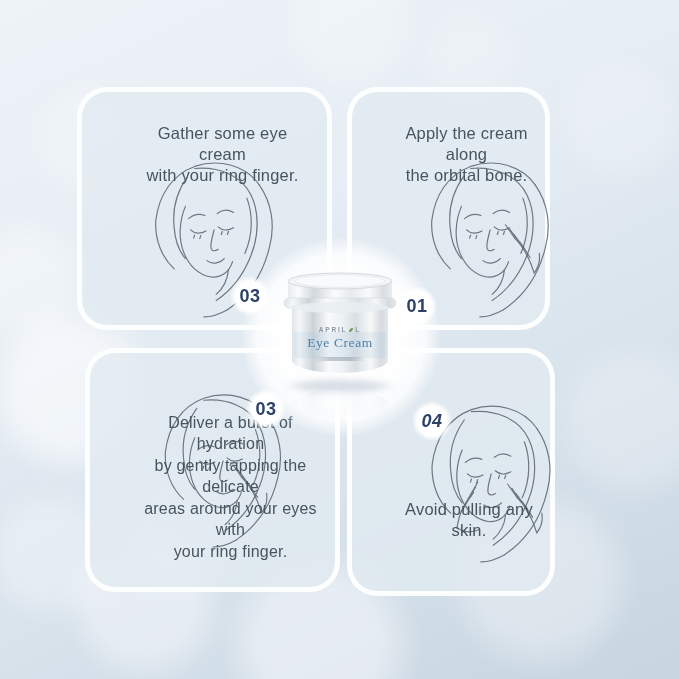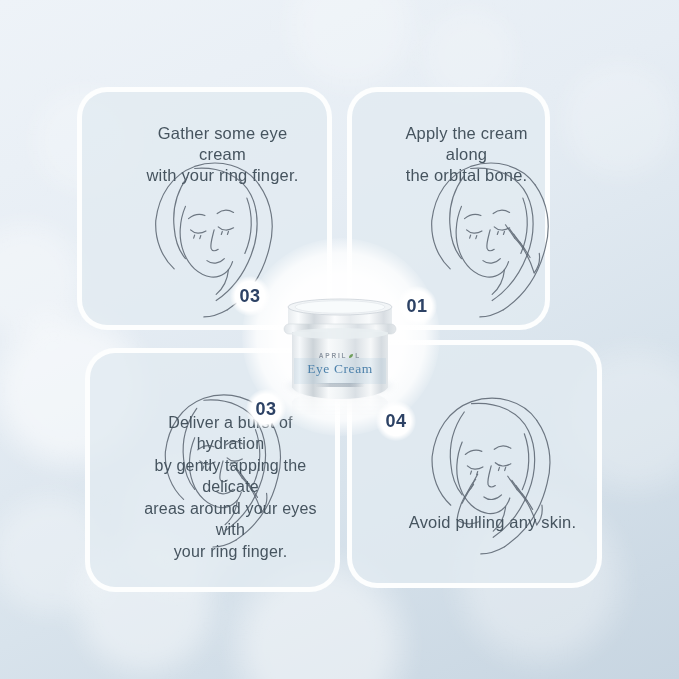--- a/index.html
+++ b/index.html
@@ -26,21 +26,21 @@
   }
   .card{
     position:absolute;box-sizing:border-box;
     background:rgba(226,234,241,.78);
     border:5px solid rgba(255,255,255,.92);
     border-radius:30px;
   }
   #card-1{left:77px;top:87px;width:255px;height:243px;}
   #card-2{left:347px;top:87px;width:203px;height:243px;}
   #card-3{left:85px;top:348px;width:255px;height:244px;}
-  #card-4{left:347px;top:340px;width:255px;height:248px;}
+  #card-4{left:347px;top:348px;width:208px;height:248px;}
   .step-text{
     position:absolute;left:0;right:0;margin:16px;
     text-align:center;white-space:pre-line;
     color:#46545f;font-size:16.5px;line-height:21px;
     font-weight:500;letter-spacing:.2px;padding-left:36px;
   }
   #card-1 .step-text,#card-2 .step-text{top:15px;}
   #card-3 .step-text{bottom:9px;font-size:16px;line-height:21.5px;}
   #card-4 .step-text{bottom:34px;}
   .face{position:absolute;}
@@ -50,31 +50,31 @@
   #card-4 .face{left:48px;top:38px;}
   .badge{
     position:absolute;width:40px;height:40px;border-radius:50%;
     background:radial-gradient(circle, #ffffff 0 52%, rgba(255,255,255,0) 72%);
     display:flex;align-items:center;justify-content:center;
     color:#2d4265;font-size:18px;font-weight:700;letter-spacing:.5px;
   }
   #badge-1{left:230px;top:276px;}
   #badge-2{left:397px;top:286px;}
   #badge-3{left:246px;top:389px;}
-  #badge-4{left:376px;top:401px;}
+  #badge-4{left:412px;top:401px;font-style:italic;}
   .glow{
     position:absolute;left:242px;top:238px;width:198px;height:198px;border-radius:50%;
     background:radial-gradient(circle, rgba(255,255,255,.97) 0 45%, rgba(255,255,255,.8) 60%, rgba(255,255,255,0) 72%);
   }
   .jar-shadow{
     position:absolute;left:286px;top:379px;width:108px;height:14px;border-radius:50%;
     background:radial-gradient(ellipse, rgba(150,170,188,.38) 0 50%, rgba(150,170,188,0) 75%);
     filter:blur(3px);
   }
-  .jar{position:absolute;left:279px;top:298px;width:122px;height:104px;}
+  .jar{position:absolute;left:279px;top:272px;width:122px;height:104px;}
   .jar svg{display:block;}
   .jar-label{position:absolute;left:0;width:122px;text-align:center;}
   .brand-line{top:54px;font-size:6.5px;letter-spacing:1.8px;color:#8d97a3;font-weight:700;
     display:flex;align-items:center;justify-content:center;gap:1px;}
   .pname{top:63px;font-family:"Liberation Serif",serif;font-size:13.5px;color:#4e82ab;letter-spacing:.6px;}
   .fineprint{top:85px;left:36px;width:50px;height:3.5px;border-radius:2px;position:absolute;
     background:linear-gradient(90deg, rgba(125,140,155,0), rgba(125,140,155,.45) 30% 70%, rgba(125,140,155,0));}
   .refl{
     position:absolute;left:279px;top:387px;width:122px;height:36px;overflow:hidden;opacity:.3;
     -webkit-mask-image:linear-gradient(to bottom, rgba(0,0,0,.9), rgba(0,0,0,0) 85%);

